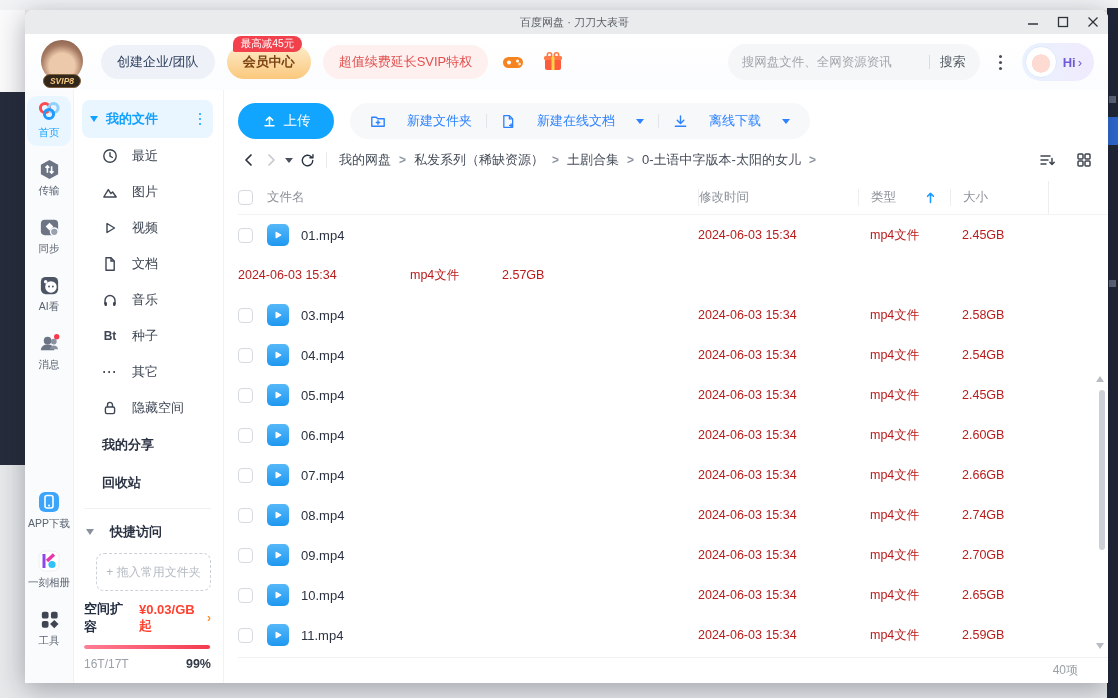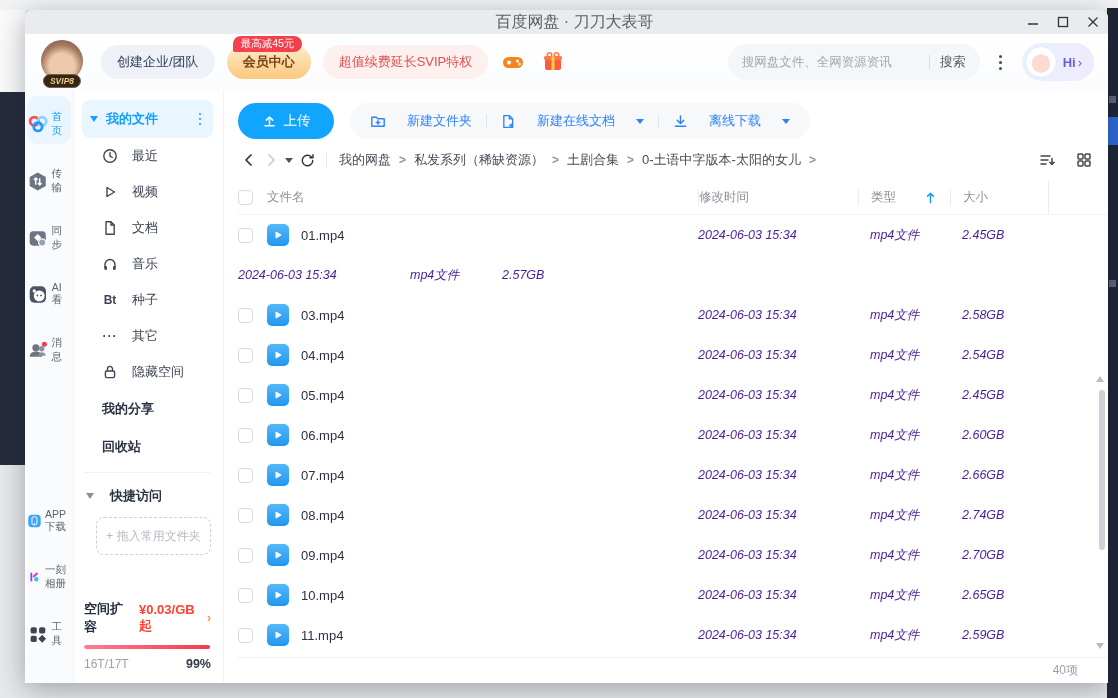--- a/index.html
+++ b/index.html
@@ -13,21 +13,21 @@
   .backdrop-right-dark { position:absolute; right:0; top:8px; width:11px; height:690px; background:#1f2637; }
   .backdrop-right-blue { position:absolute; right:0; top:117px; width:11px; height:28px; background:#2f6bd8; }
   .backdrop-mark { position:absolute; right:2px; width:7px; height:7px; background:#7c8498; opacity:.7; }
 
   
   .app { position:absolute; left:25px; top:10px; width:1083px; height:673px;
          background:#fff; border-radius:8px 8px 0 0; overflow:hidden;
          box-shadow:0 6px 28px rgba(20,25,40,.35); display:flex; flex-direction:column; }
 
   .titlebar { height:24px; background:#e9ebed; display:flex; align-items:center; position:relative; flex:none; }
-  .titlebar .title { position:absolute; left:16px; right:0; text-align:center; font-size:16px; color:#5a6067; }
+  .titlebar .title { position:absolute; left:16px; right:0; text-align:center; font-size:11px; color:#5a6067; }
   .win-controls { margin-left:auto; display:flex; height:100%; z-index:2; }
   .win-btn { width:30px; height:100%; display:flex; align-items:center; justify-content:center; cursor:pointer; }
   .win-btn svg { stroke:#30353c; stroke-width:1.3; fill:none; }
 
   
   .header { height:56px; flex:none; display:flex; align-items:center; padding:0 14px;
             background:linear-gradient(180deg,#ffffff,#fbfcfe); position:relative; z-index:5; }
   .avatar-wrap { position:relative; width:46px; height:46px; flex:none; }
   .avatar { width:42px; height:42px; border-radius:50%; margin:1px auto 0;
             background:radial-gradient(circle at 50% 62%, #ecc9ab 38%, #a67a62 62%, #6e4a3a 100%); }
@@ -58,21 +58,21 @@
             border:1px solid #dfeafc; }
   .hi-label { font-size:13px; font-weight:bold; color:#6f5bd5; margin-left:6px; }
   .hi-chevron { font-size:13px; color:#6f5bd5; margin-left:2px; }
 
   
   .app-body { flex:1; display:flex; min-height:0; }
 
   
   .rail { width:49px; flex:none; background:#fafbfc; border-right:1px solid #f0f2f4;
           display:flex; flex-direction:column; align-items:center; padding:6px 0 20px; }
-  .rail-item { width:44px; padding:14px 0 6px; display:flex; flex-direction:row; align-items:center; gap:3px;
+  .rail-item { width:44px; padding:3px 0 6px; display:flex; flex-direction:column; align-items:center; gap:3px;
                font-size:10.5px; color:#5a6472; cursor:pointer; margin-bottom:9px; border-radius:10px; }
   .rail-item.active { background:#e9f6ff; color:#16a0ff; }
   .rail-spacer { flex:1; }
 
   
   .sidebar { width:150px; flex:none; border-right:1px solid #f1f2f4; padding:10px 10px 12px 8px;
              display:flex; flex-direction:column; font-size:13px; }
   .myfiles { height:38px; flex:none; background:#eaf6ff; border-radius:8px; display:flex; align-items:center;
              padding:16px 8px; color:#12a1ff; font-weight:bold; cursor:pointer; }
   .caret-down { width:0; height:0; border-left:4.5px solid transparent; border-right:4.5px solid transparent;
@@ -135,21 +135,21 @@
   .col-type { width:92px; flex:none; border-left:1px solid #ededf0; padding-left:12px; display:flex; align-items:center; }
   .col-size { width:98px; flex:none; border-left:1px solid #ededf0; padding-left:12px; }
   .col-pad  { width:60px; flex:none; border-left:1px solid #ededf0; height:100%; }
   .sort-arrow { margin-left:auto; margin-right:14px; display:flex; }
 
   .tbody { flex:1; min-height:0; overflow:hidden; }
   .trow { height:40px; display:flex; align-items:center; cursor:pointer; }
   .file-icon { width:22px; height:22px; border-radius:5px; background:linear-gradient(180deg,#55b8f8,#1f97f0);
                display:flex; align-items:center; justify-content:center; margin:0 12px 0 14px; flex:none; }
   .fname { flex:1; min-width:0; font-size:13px; color:#2b3242; }
-  .fcell { font-size:12.5px; color:#4c1d95;font-style:italic; }
+  .fcell { font-size:12.5px; color:#b91c1c; }
   .trow .col-time,.trow .col-type,.trow .col-size,.trow .col-pad { border-left:none; }
 
   .tfoot { flex:none; height:26px; border-top:1px solid #f0f1f3; display:flex; align-items:center;
            justify-content:flex-end; padding-right:30px; font-size:12px; color:#9aa0a6; }
 
   .scrollbar-thumb { position:absolute; right:3px; top:300px; width:6px; height:160px; border-radius:3px; background:#cdd0d4; cursor:pointer; }
   .scroll-arrow-up { position:absolute; right:4px; top:286px; width:0; height:0;
                      border-left:4px solid transparent; border-right:4px solid transparent; border-bottom:6px solid #b9bdc3; }
   .scroll-arrow-down { position:absolute; right:4px; bottom:34px; width:0; height:0;
                      border-left:4px solid transparent; border-right:4px solid transparent; border-top:6px solid #b9bdc3; }
@@ -321,20 +321,26 @@
             <i></i>
           </span>
       </div>
 
       <div class="tree-item">
         <svg width="16" height="16" viewBox="0 0 16 16">
           <circle cx="8" cy="8" r="6.2" fill="none" stroke="#3e4654" stroke-width="1.4"></circle>
           <path d="M8 4.6V8l2.4 1.5" fill="none" stroke="#3e4654" stroke-width="1.4" stroke-linecap="round"></path>
         </svg>
         <span>最近</span>
+      </div>
+      <div class="tree-item">
+        <svg width="16" height="16" viewBox="0 0 16 16">
+          <path d="M1.8 13 6.3 5.6l2.6 4L10.6 8l3.6 5z" fill="none" stroke="#3e4654" stroke-width="1.4" stroke-linejoin="round"></path>
+        </svg>
+        <span>图片</span>
       </div>
       <div class="tree-item">
         <svg width="16" height="16" viewBox="0 0 16 16">
           <path d="M5 3.5v9l7.5-4.5z" fill="none" stroke="#3e4654" stroke-width="1.4" stroke-linejoin="round"></path>
         </svg>
         <span>视频</span>
       </div>
       <div class="tree-item">
         <svg width="16" height="16" viewBox="0 0 16 16">
           <path d="M4 1.8h5l3.2 3.2v9.2H4z" fill="none" stroke="#3e4654" stroke-width="1.4" stroke-linejoin="round"></path>

